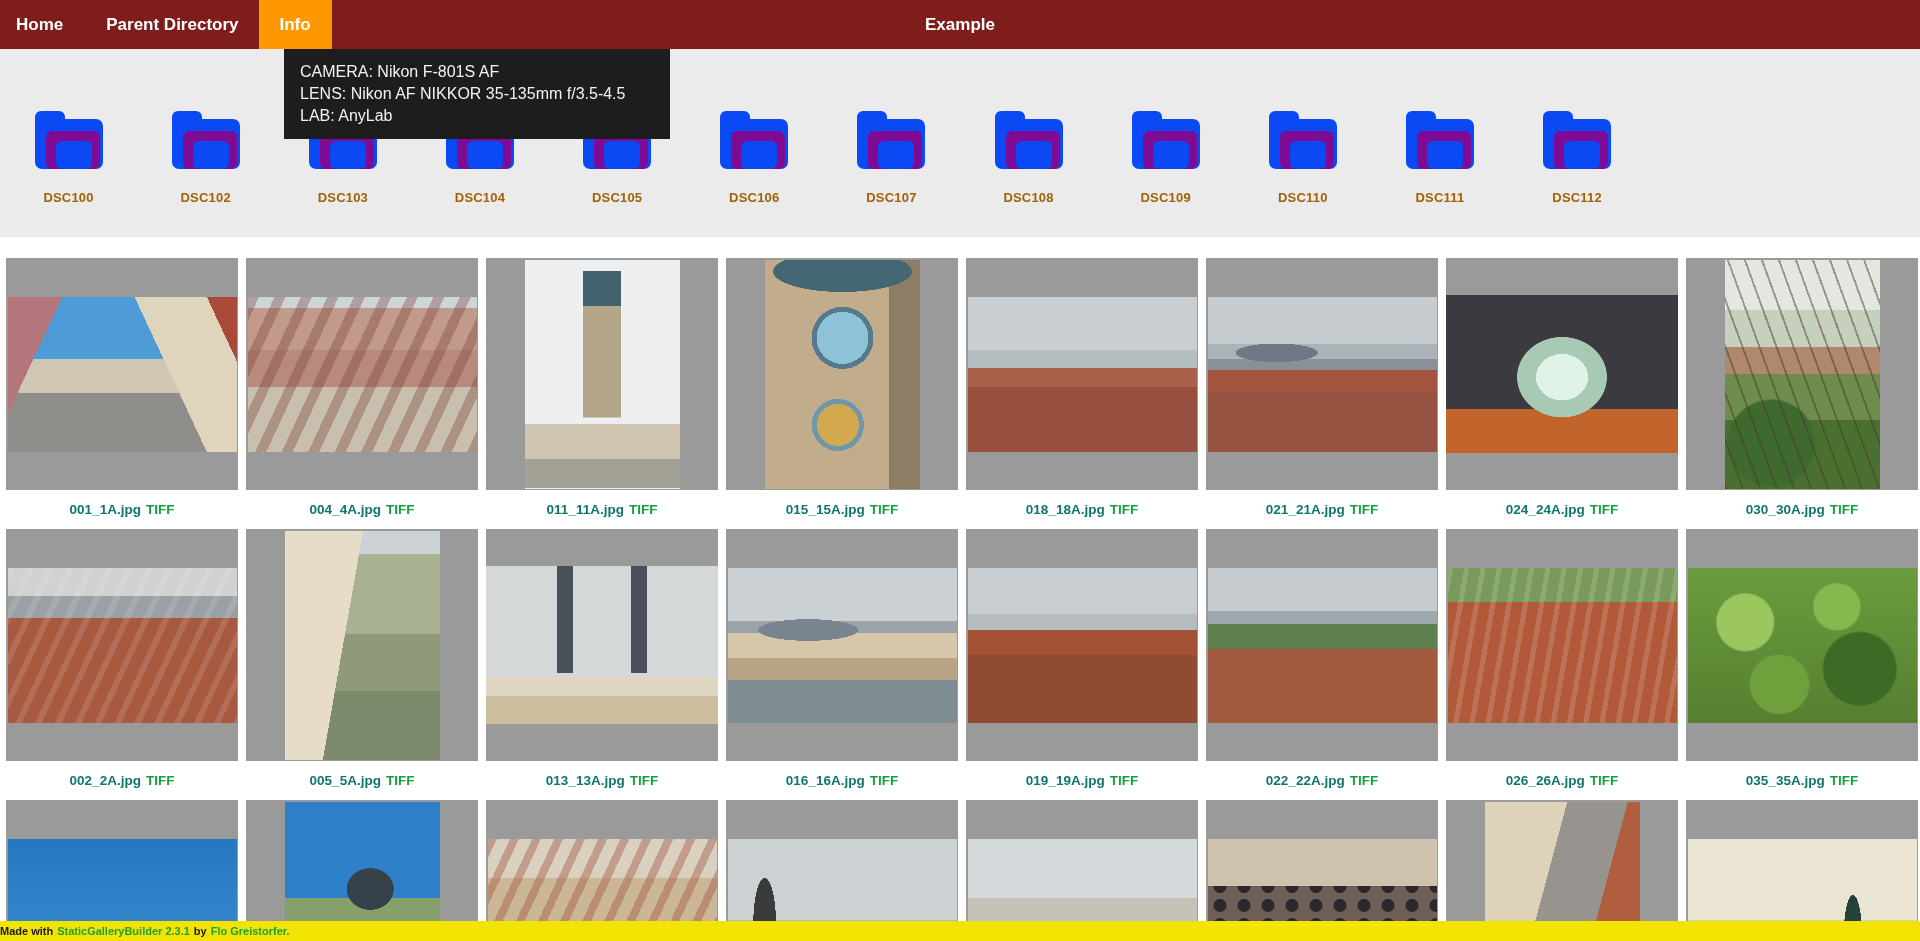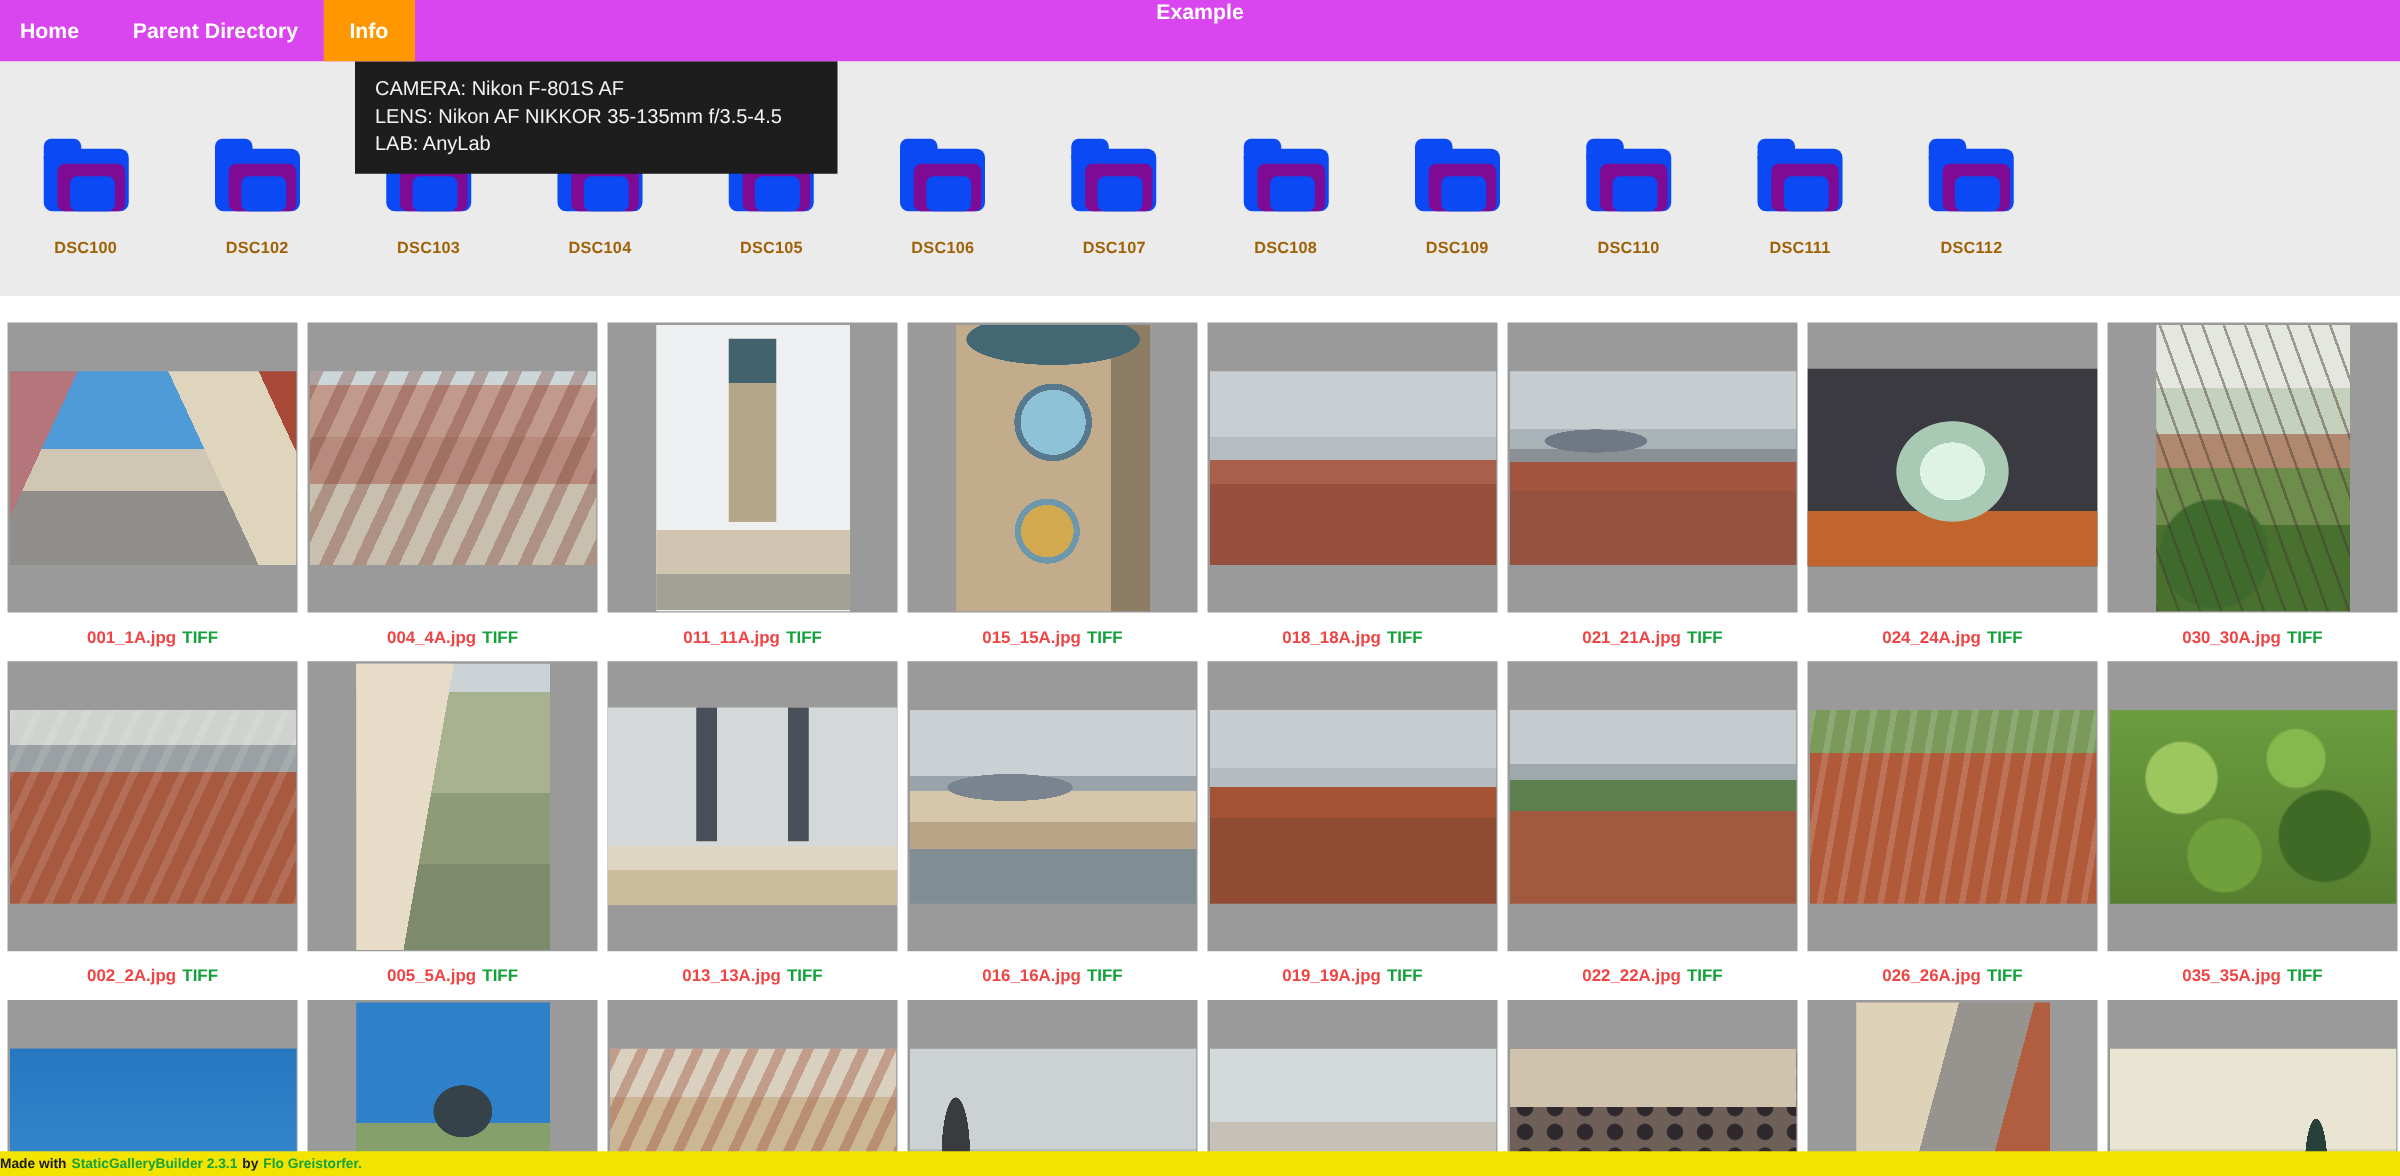--- a/index.html
+++ b/index.html
@@ -8,22 +8,23 @@
     overflow: hidden;
     position: relative;
     background: #ffffff;
     font-family: "Liberation Sans", sans-serif;
   }
 
   
   .navbar {
     position: relative;
     height: 49px;
-    background: #d946ef;
+    background: #7f1d1d;
     display: flex;
+    align-items: center;
     z-index: 30;
   }
   .nav-item {
     color: #ffffff;
     font-weight: 700;
     font-size: 17px;
     cursor: pointer;
     height: 100%;
     display: flex;
     align-items: center;
@@ -106,21 +107,21 @@
   .photo.landscape { width: 229px; height: 155px; }
   .photo.portrait  { width: 155px; height: 229px; }
   .photo.wide      { width: 232px; height: 158px; }
   .thumb-label {
     height: 39px;
     display: flex; align-items: center; justify-content: center;
     column-gap: 5px;
     font-size: 13.5px;
     font-weight: 700;
   }
-  .fname { color: #ef4444; cursor: pointer; text-decoration: none; }
+  .fname { color: #0f766e; cursor: pointer; text-decoration: none; }
   .tiff  { color: #14a03b; cursor: pointer; text-decoration: none; }
 
   
   .footer {
     position: absolute;
     left: 0; right: 0; bottom: 0;
     height: 20px;
     background: #f2e400;
     display: flex;
     align-items: center;

